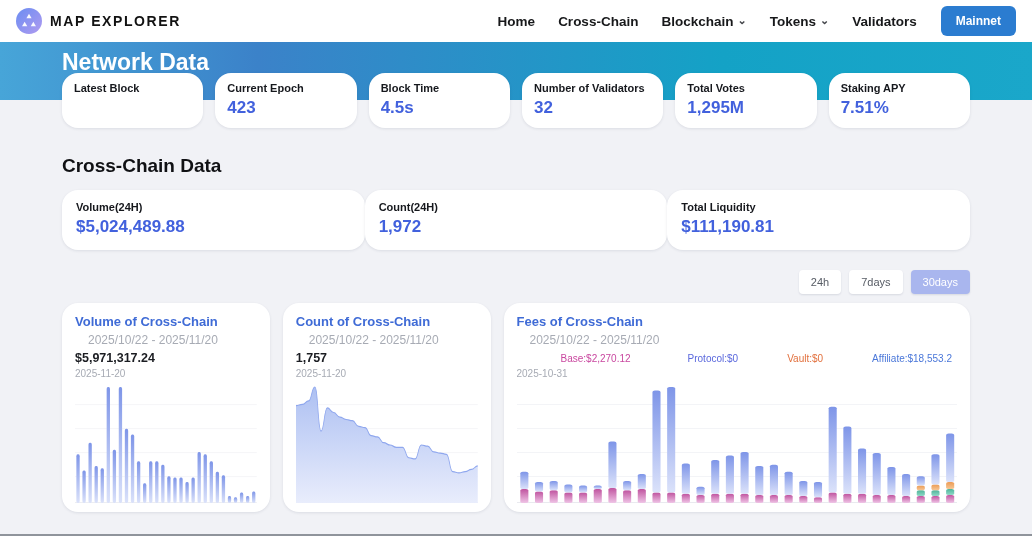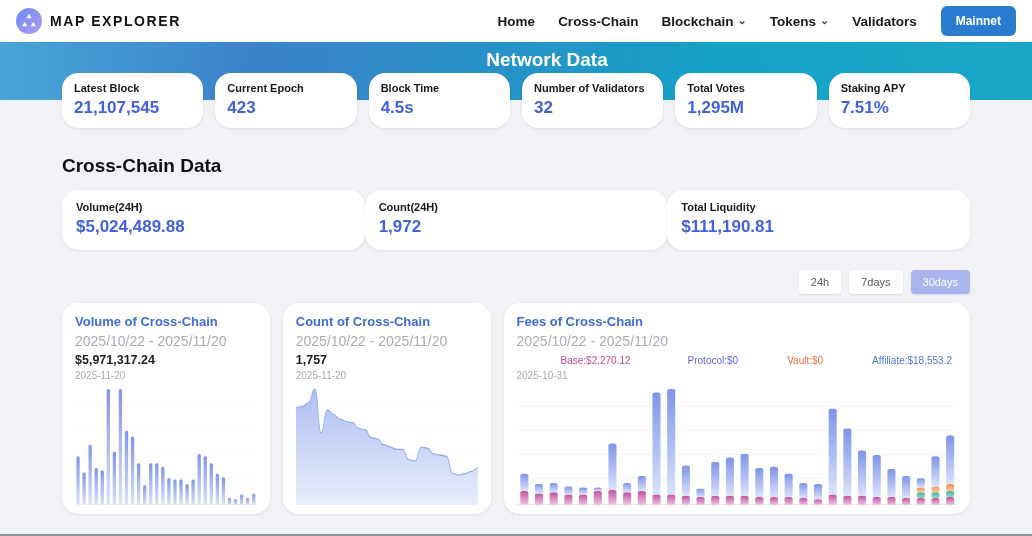--- a/index.html
+++ b/index.html
@@ -17,40 +17,40 @@
   .logo svg { width:26px; height:26px; display:block; }
   .brand-text { font-weight:bold; font-size:14px; letter-spacing:1.6px; color:#121212; }
   .nav-items { margin-left:auto; display:flex; align-items:center; gap:23px; }
   .nav-item { font-size:13.5px; font-weight:700; color:#17181a; display:flex; align-items:center; gap:4px; cursor:pointer;justify-content:center; }
   .chev { font-size:11px; color:#43454a; line-height:1; transform:translateY(-1px); }
   .mainnet-btn { margin-left:24px; background:#2b7cd0; color:#fff; border:none; border-radius:6px;
     font-size:12px; font-weight:700; padding:8px 15px; cursor:pointer; font-family:inherit; }
   
   .banner { height:58px; background:linear-gradient(90deg,#47a5d8 0%,#3b82c9 25%,#14a2c6 70%,#1aa7ca 100%);
     padding:7px 0 0 62px; }
-  .banner h2 { margin:0; color:#fff; font-size:19px; font-weight:bold;text-align:center; }
+  .banner h2 { margin:0; color:#fff; font-size:23px; font-weight:bold; }
   
   .card { background:#fff; border-radius:16px; box-shadow:0 1px 3px rgba(25,39,70,.10); }
   .stats-row { display:grid; grid-template-columns:repeat(6,1fr); gap:12px; margin:-27px 62px 0; }
   .stat-card { padding:9px 12px 10px; }
   .stat-label { font-size:11px; font-weight:700; color:#16181d; white-space:nowrap; }
   .stat-value { font-size:17px; font-weight:700; color:#4261dd; margin-top:4px; }
   .section-title { margin:27px 62px 0; font-size:19px; font-weight:bold; color:#101114; }
   .cross-row { display:grid; grid-template-columns:repeat(3,1fr); gap:0; margin:13px 62px 0; }
   .cross-card { padding:11px 14px 13px; }
   
   .range-row { display:flex; justify-content:flex-end; gap:8px; margin:20px 62px 0; }
   .range-btn { background:#fff; border:none; border-radius:4px; padding:6px 12px; font-size:11px;
     color:#565b64; box-shadow:0 1px 2px rgba(25,39,70,.12); cursor:pointer; font-family:inherit; }
   .range-btn.active { background:#a9b6ee; color:#fff; }
   
   .charts-row { display:grid; grid-template-columns:repeat(3,1fr); gap:13px; margin:9px 62px 0; }
   .chart-card { padding:11px 13px 9px; }
   .chart-title { font-size:13px; font-weight:700; color:#3f6bd6; }
-  .chart-range { font-size:14px; color:#a7abb4; margin-top:4px; }
+  .chart-range { font-size:12px; color:#a7abb4; margin-top:4px;margin-left:13px; }
   .chart-value { font-size:12.5px; font-weight:700; color:#1b1d22; margin-top:4px; white-space:nowrap; }
   .chart-value .legend-span { font-weight:400; font-size:10px; margin-right:5px;padding-left:44px; }
   .chart-date { font-size:10px; color:#a7abb4; margin-top:3px; }
   .chart-svg { width:100%; height:120px; margin-top:4px; display:block; }
   
   .bottom-line { position:absolute; left:0; bottom:0; width:100%; height:2px; background:#8f949b; }
 </style>
 </head>
 <body>
 
@@ -97,21 +97,20 @@
   <button class="mainnet-btn">Mainnet</button>
 </header>
 
 <div class="banner">
   <h2>Network Data</h2>
 </div>
 
 <div class="stats-row" id="network-stats">
     <div class="card stat-card">
     <div class="stat-label">Latest Block</div>
-    <div class="stat-value">21,107,545</div>
   </div>
     <div class="card stat-card">
     <div class="stat-label">Current Epoch</div>
     <div class="stat-value">423</div>
   </div>
     <div class="card stat-card">
     <div class="stat-label">Block Time</div>
     <div class="stat-value">4.5s</div>
   </div>
     <div class="card stat-card">

